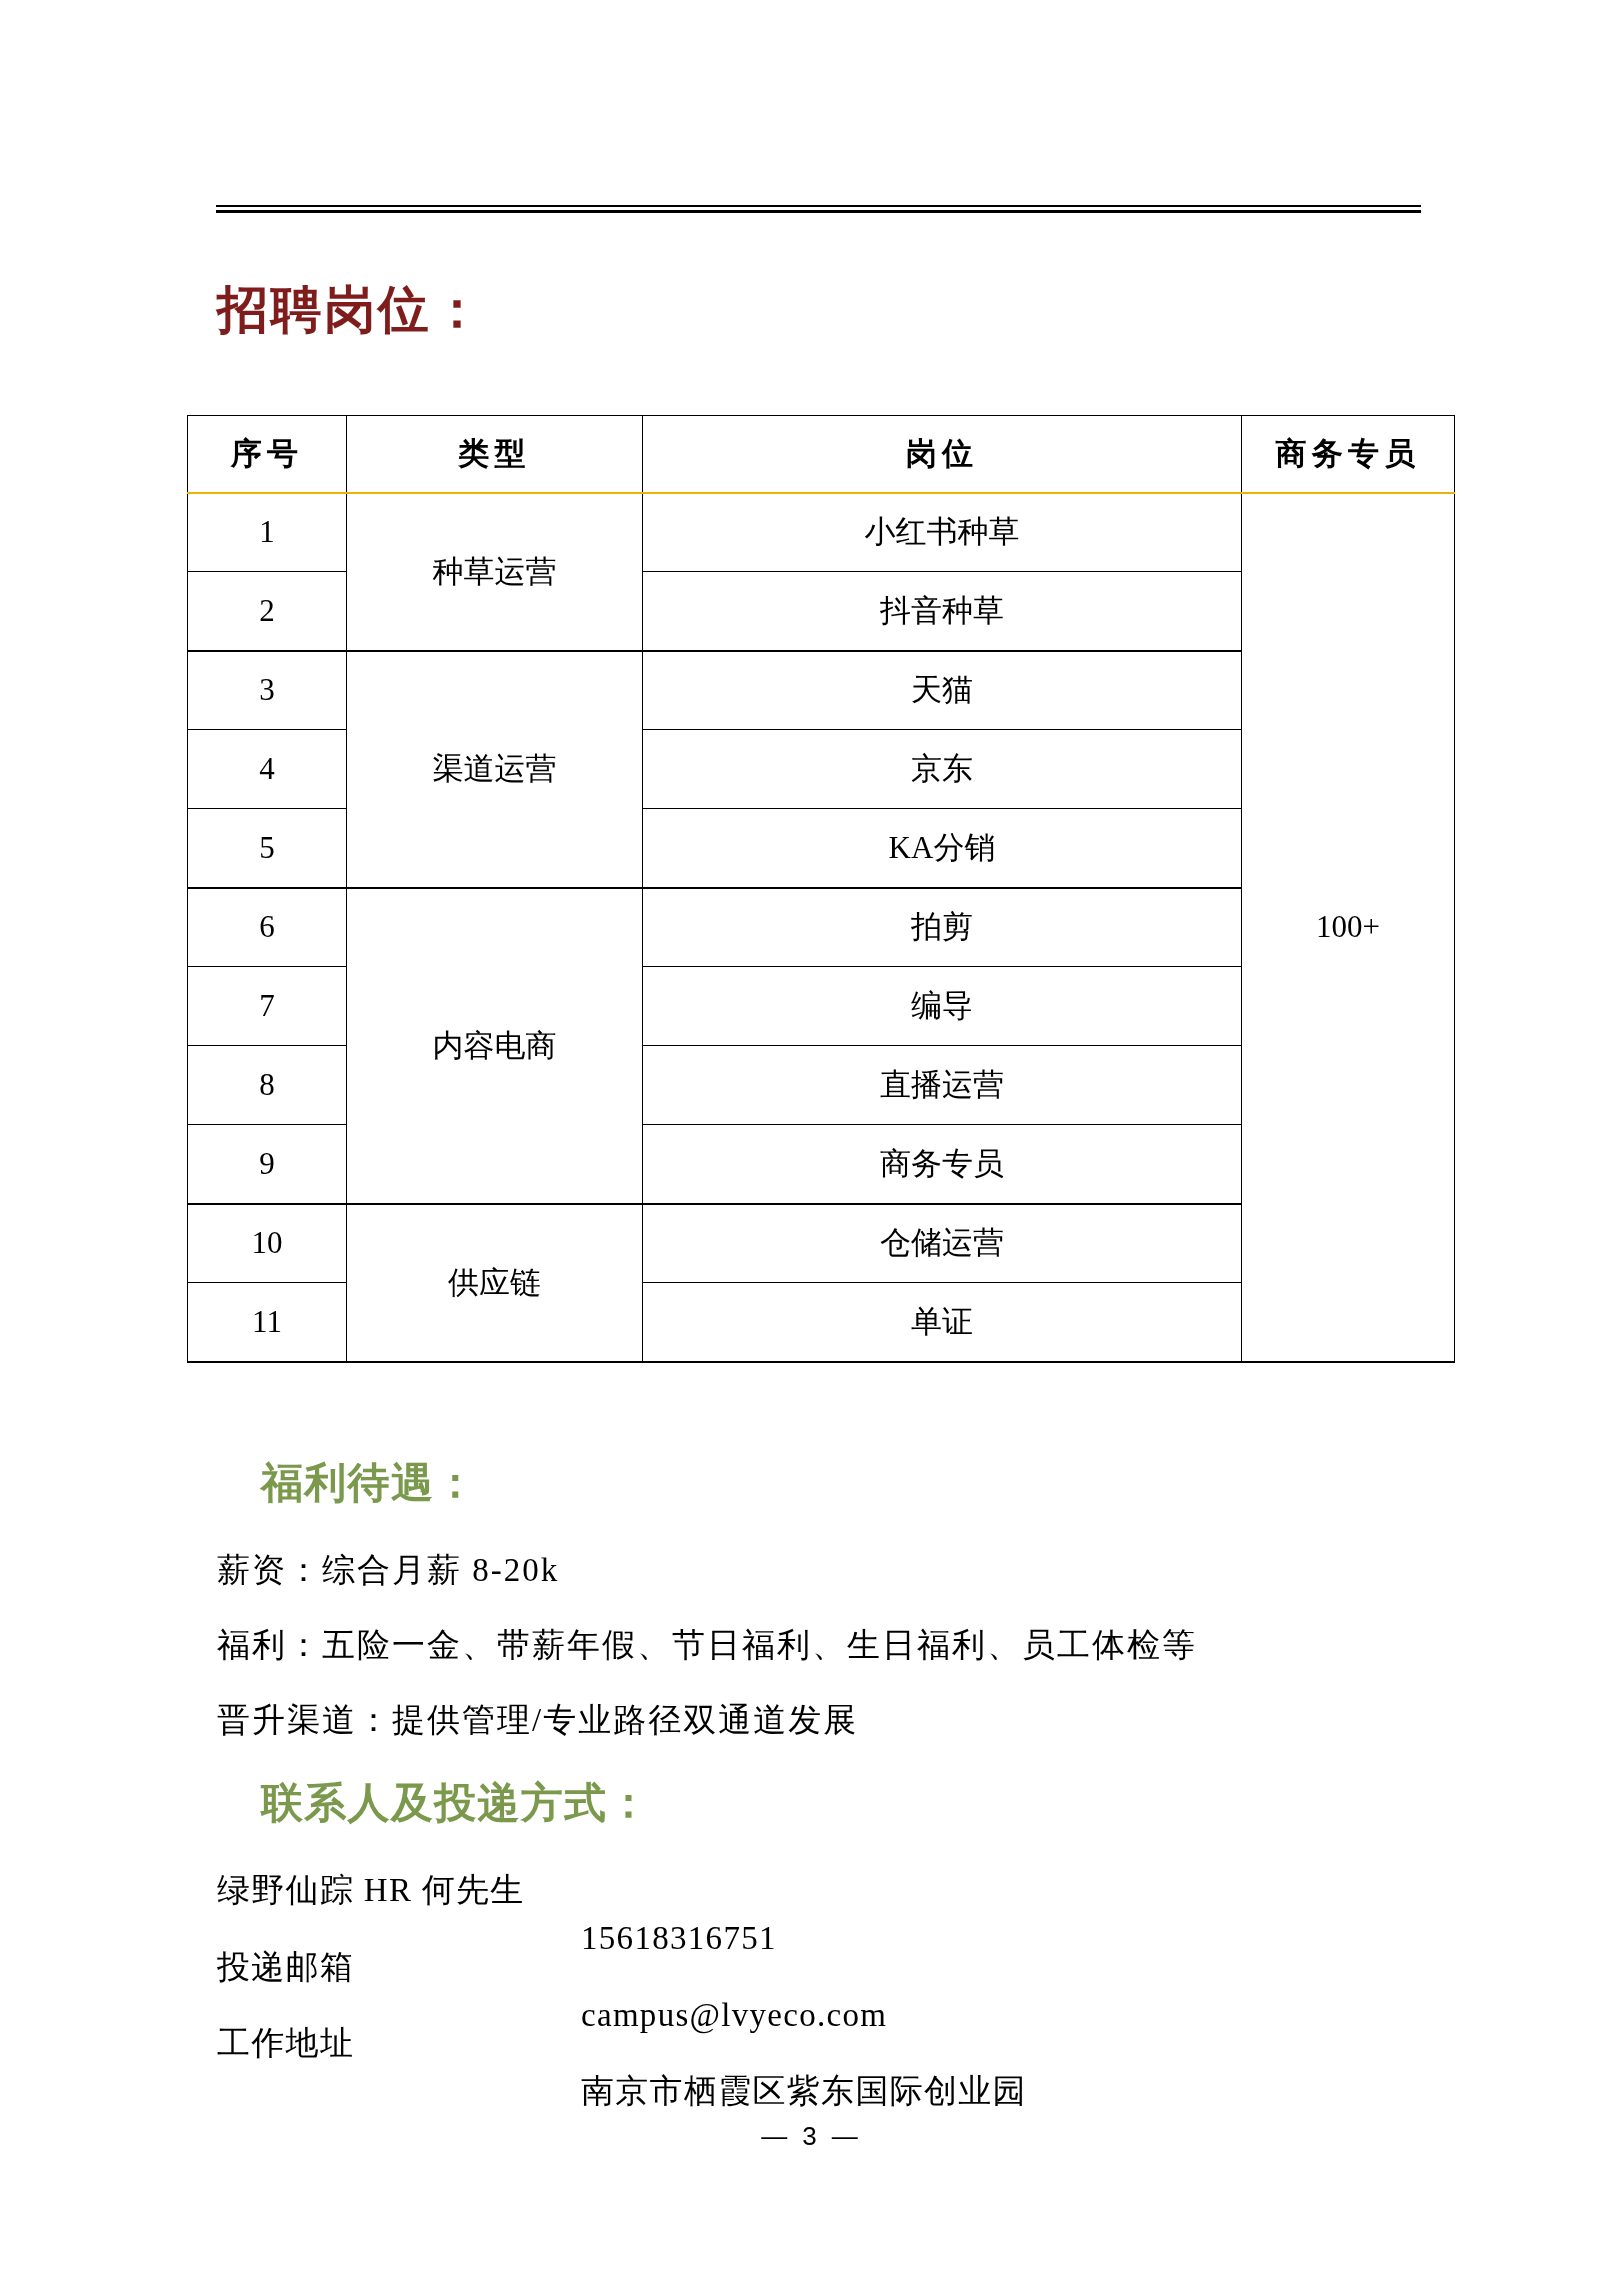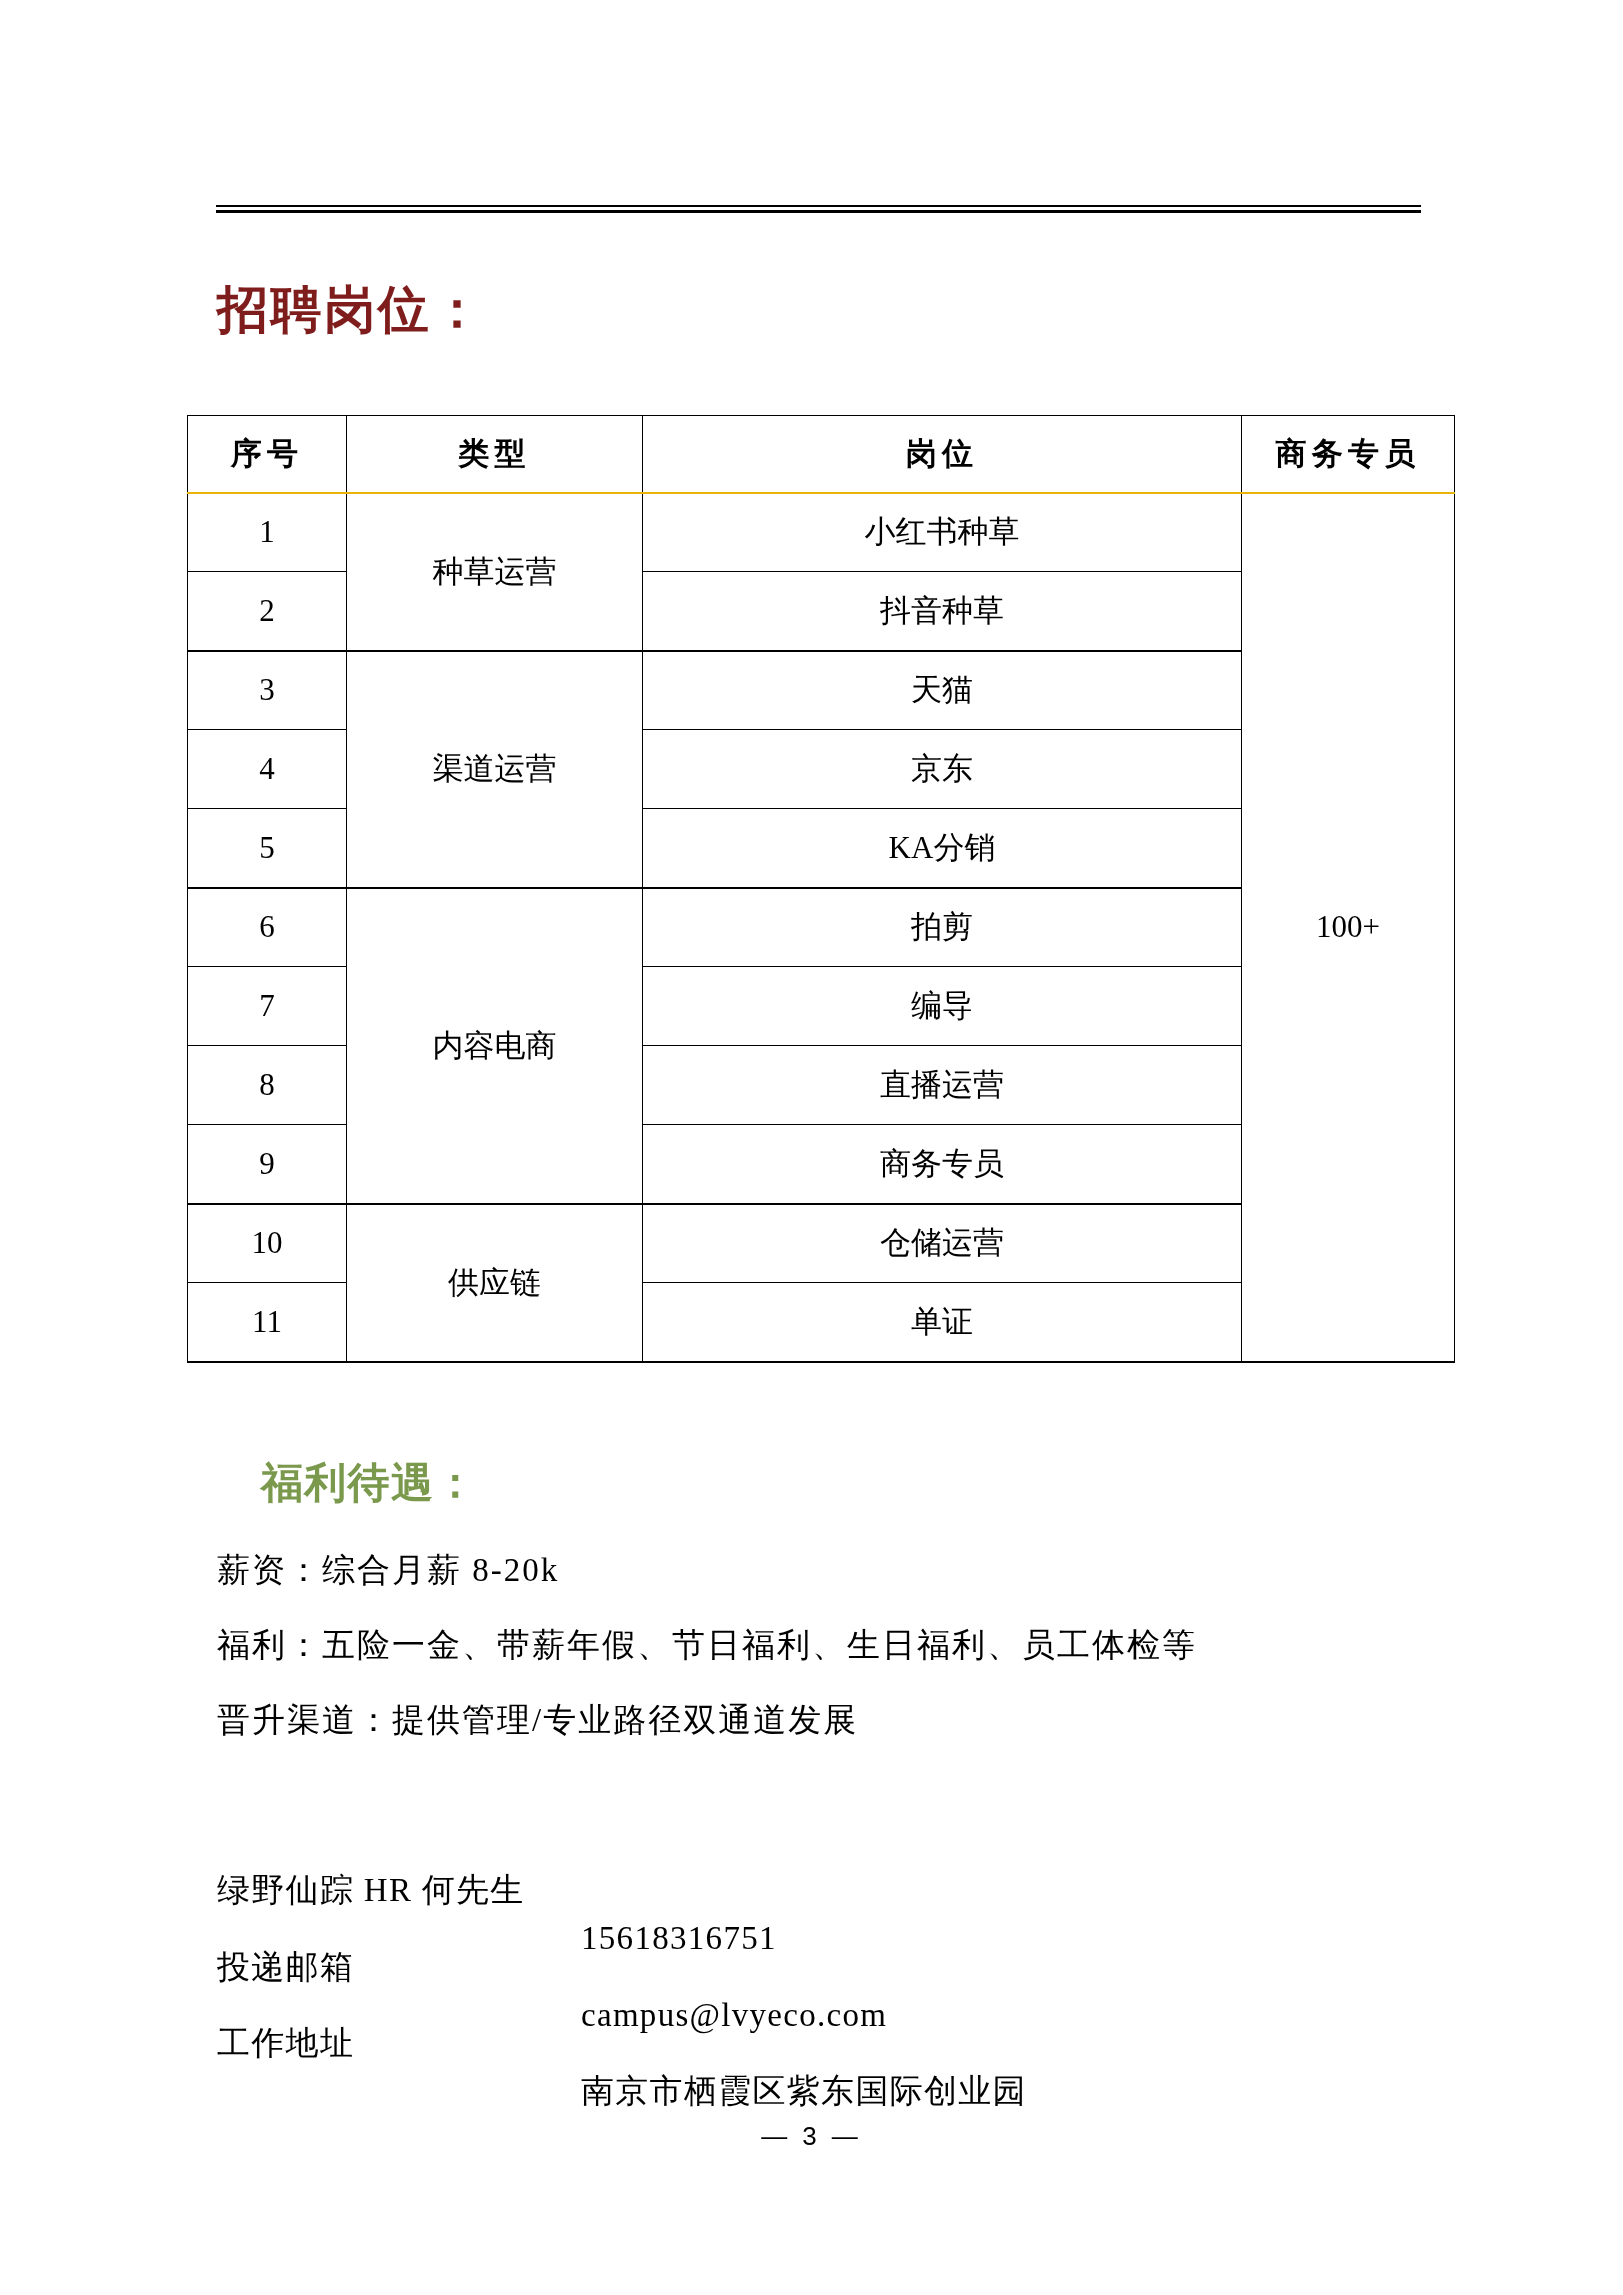--- a/index.html
+++ b/index.html
@@ -193,20 +193,21 @@
         </tr>
       </tbody>
   </table>
 
   <div class="heading-2 heading-benefits accent" style="color: rgb(122, 153, 76);">福利待遇：</div>
 
   <div class="para para-salary">薪资：综合月薪 8-20k</div>
   <div class="para para-promotion">晋升渠道：提供管理/专业路径双通道发展</div>
   <div class="para para-welfare">福利：五险一金、带薪年假、节日福利、生日福利、员工体检等</div>
 
+  <div class="heading-2 heading-contact accent" style="color: rgb(122, 153, 76);">联系人及投递方式：</div>
 
   <div class="contact-row contact-row-1">
     <span class="contact-label">绿野仙踪 HR 何先生</span>
     <span class="contact-value">15618316751</span>
   </div>
   <div class="contact-row contact-row-2">
     <span class="contact-label">投递邮箱</span>
     <span class="contact-value">campus@lvyeco.com</span>
   </div>
   <div class="contact-row contact-row-3">

